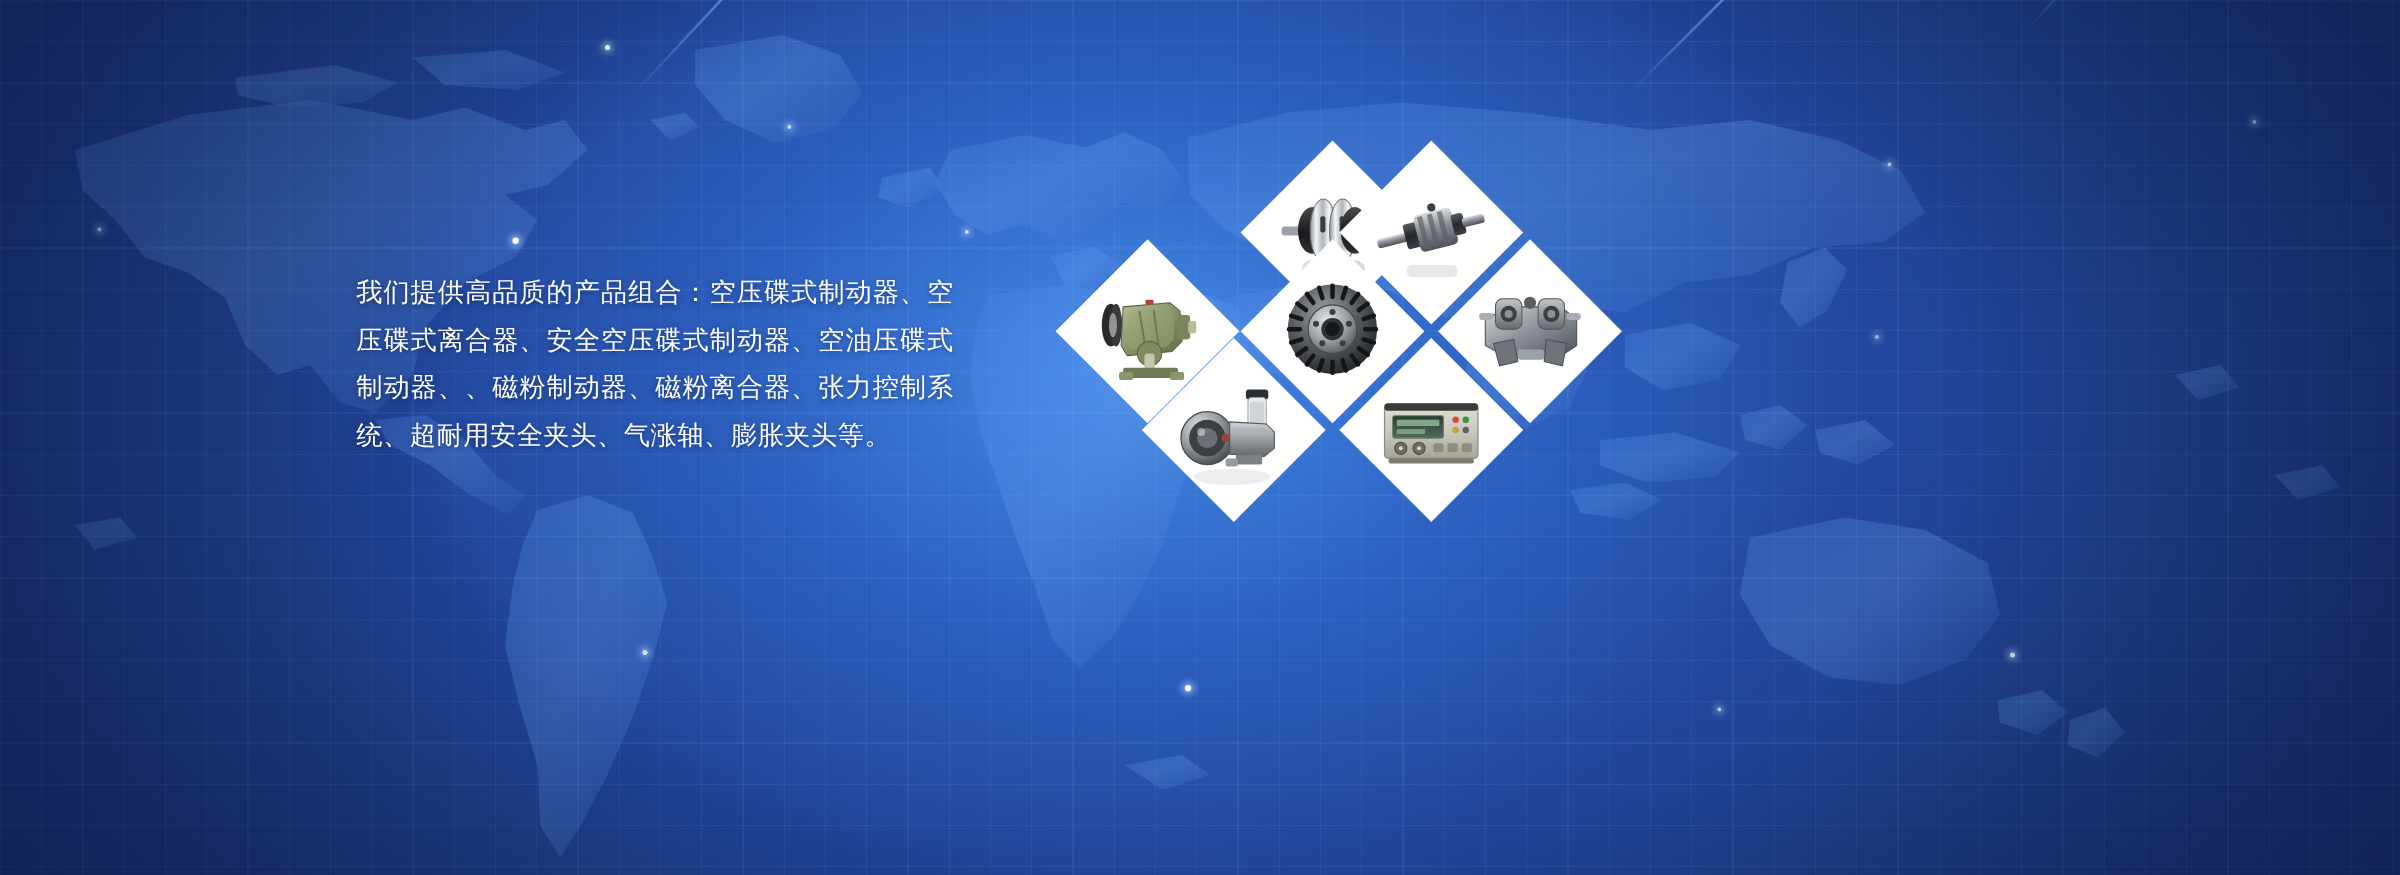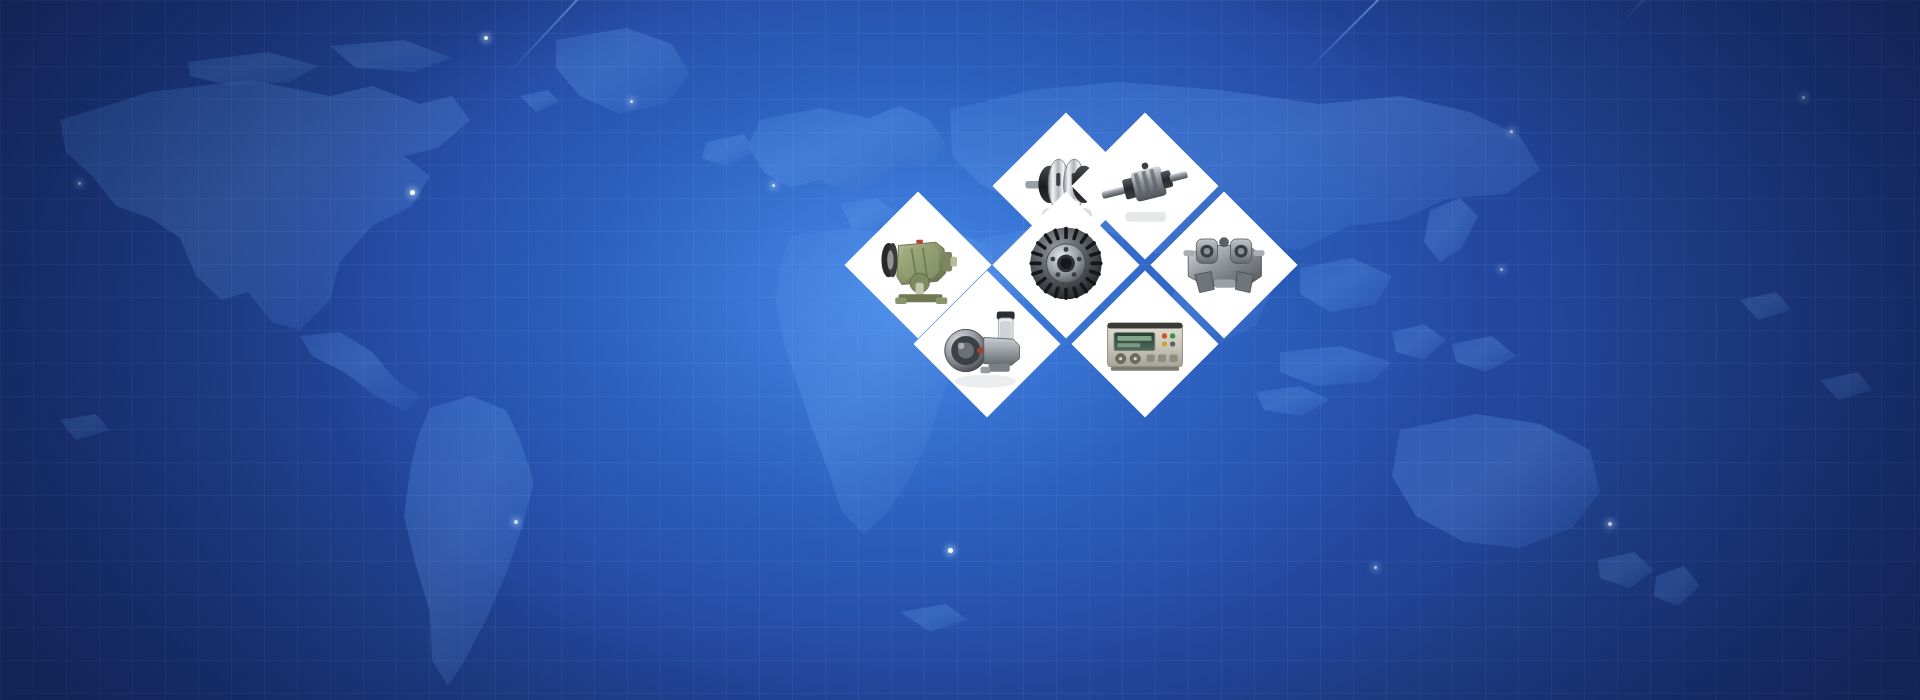--- a/index.html
+++ b/index.html
@@ -150,20 +150,21 @@
   <div class="star" style="left:1510px; top:130px; width:3px; height:3px; opacity:.7;"></div>
   <div class="star" style="left:1802px; top:96px; width:3px; height:3px; opacity:.65;"></div>
   <div class="star" style="left:1500px; top:268px; width:3px; height:3px; opacity:.6;"></div>
   <div class="star" style="left:1608px; top:522px; width:4px; height:4px; opacity:.85;"></div>
   <div class="star" style="left:514px; top:520px; width:4px; height:4px; opacity:.8;"></div>
   <div class="star" style="left:948px; top:548px; width:5px; height:5px;"></div>
   <div class="star" style="left:1374px; top:566px; width:3px; height:3px; opacity:.7;"></div>
 
   <div class="vignette"></div>
 
+  <p class="copy">我们提供高品质的产品组合：空压碟式制动器、空压碟式离合器、安全空压碟式制动器、空油压碟式制动器、、磁粉制动器、磁粉离合器、张力控制系统、超耐用安全夹头、气涨轴、膨胀夹头等。</p>
 
   <div class="mosaic">
 
     <div class="dia d-top">
       <div class="inner">
         <svg viewBox="0 0 128 128" aria-hidden="true">
           <defs>
             <linearGradient id="chrome1" x1="0" y1="0" x2="1" y2="0">
               <stop offset="0%" stop-color="#8b9097"></stop>
                 <stop offset="22%" stop-color="#f2f4f6"></stop>

